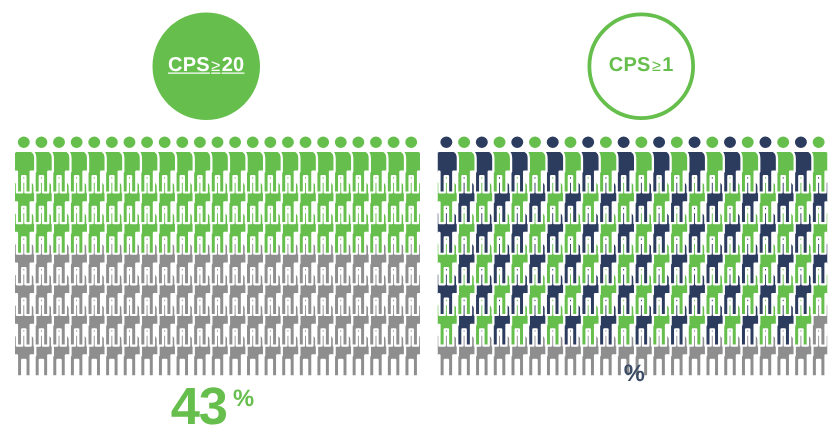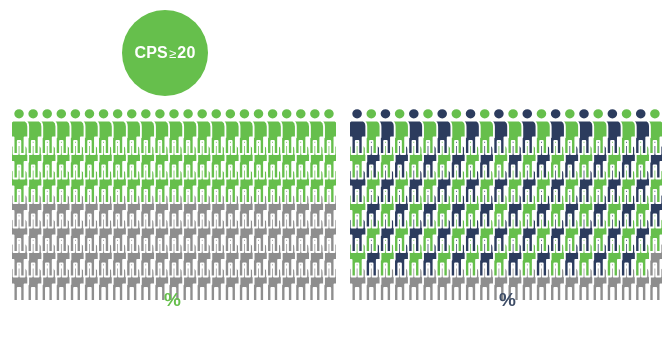--- a/index.html
+++ b/index.html
@@ -48,21 +48,21 @@
     background: #ffffff;
     border: 3px solid #66bf4c;
   }
   .badge-text {
     font-size: 16px;
     font-weight: bold;
     letter-spacing: 0.2px;
     white-space: nowrap;
     line-height: 1;
   }
-  #badge-left .badge-text  { color: #ffffff; }
+  #badge-left .badge-text  { color: #ffffff; text-decoration: underline; }
   #badge-right .badge-text { color: #66bf4c; }
   .badge-text .ge {
     font-size: 13px;
     font-weight: normal;
     padding: 0 1px;
   }
 
   
   .grid-wrap {
     position: absolute;
@@ -758,26 +758,30 @@
             <path d="M1.6,7.2 C0.4,7.8 0.0,9.0 0.0,10.4 L0.0,16.6 L2.0,16.6 L2.0,26 L4.3,26 L4.3,18.6 L5.7,18.6 L5.7,26 L8.0,26 L8.0,16.6 L10.0,16.6 L10.0,10.4 C10.0,9.0 9.6,7.8 8.4,7.2 Z" fill="#66bf4c" stroke="#ffffff" stroke-width="1" stroke-linejoin="round"></path>
           </g>
           <g transform="translate(-2.1130434782608694,0) scale(1.8313043478260869,1.7692307692307692)">
             <circle cx="5" cy="3.3" r="3.1" fill="#66bf4c" stroke="#ffffff" stroke-width="1"></circle>
             <path d="M1.6,7.2 C0.4,7.8 0.0,9.0 0.0,10.4 L0.0,16.6 L2.0,16.6 L2.0,26 L4.3,26 L4.3,18.6 L5.7,18.6 L5.7,26 L8.0,26 L8.0,16.6 L10.0,16.6 L10.0,10.4 C10.0,9.0 9.6,7.8 8.4,7.2 Z" fill="#66bf4c" stroke="#ffffff" stroke-width="1" stroke-linejoin="round"></path>
           </g>
         </svg>
     </div>
 
     <div class="pct" id="pct-left">
+      <span class="pct-num">43</span>
         <span class="pct-sign">%</span>
     </div>
   </div>
 
   <div class="panel" id="panel-right">
 
+    <div class="badge" id="badge-right">
+      <span class="badge-text"><span>CPS</span><span class="ge">≥</span><span>1</span></span>
+    </div>
 
     <div class="grid-wrap" id="grid-right">
       <svg class="grid-svg" id="svg-right" width="312" height="196" viewBox="0 0 312 196">
           <g transform="translate(295.6909090909091,147) scale(1.8436363636363637,1.7692307692307692)">
             <circle cx="5" cy="3.3" r="3.1" fill="#8e8e8e" stroke="#ffffff" stroke-width="1"></circle>
             <path d="M1.6,7.2 C0.4,7.8 0.0,9.0 0.0,10.4 L0.0,16.6 L2.0,16.6 L2.0,26 L4.3,26 L4.3,18.6 L5.7,18.6 L5.7,26 L8.0,26 L8.0,16.6 L10.0,16.6 L10.0,10.4 C10.0,9.0 9.6,7.8 8.4,7.2 Z" fill="#8e8e8e" stroke="#ffffff" stroke-width="1" stroke-linejoin="round"></path>
           </g>
           <g transform="translate(281.5090909090909,147) scale(1.8436363636363637,1.7692307692307692)">
             <circle cx="5" cy="3.3" r="3.1" fill="#8e8e8e" stroke="#ffffff" stroke-width="1"></circle>
             <path d="M1.6,7.2 C0.4,7.8 0.0,9.0 0.0,10.4 L0.0,16.6 L2.0,16.6 L2.0,26 L4.3,26 L4.3,18.6 L5.7,18.6 L5.7,26 L8.0,26 L8.0,16.6 L10.0,16.6 L10.0,10.4 C10.0,9.0 9.6,7.8 8.4,7.2 Z" fill="#8e8e8e" stroke="#ffffff" stroke-width="1" stroke-linejoin="round"></path>

